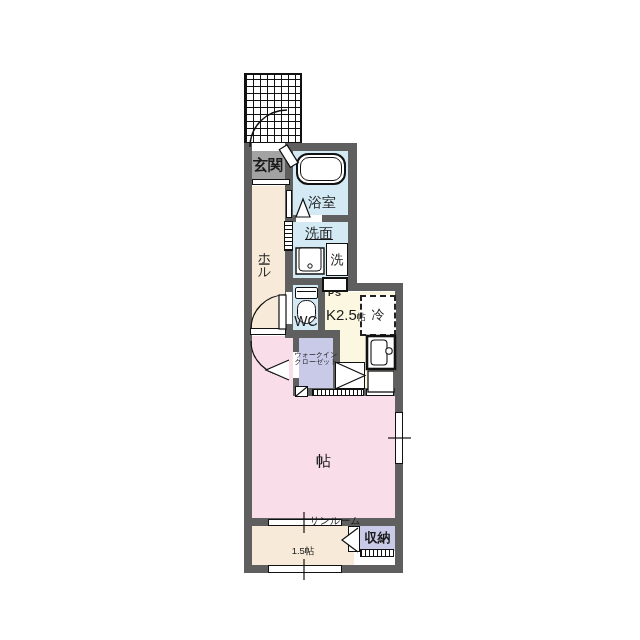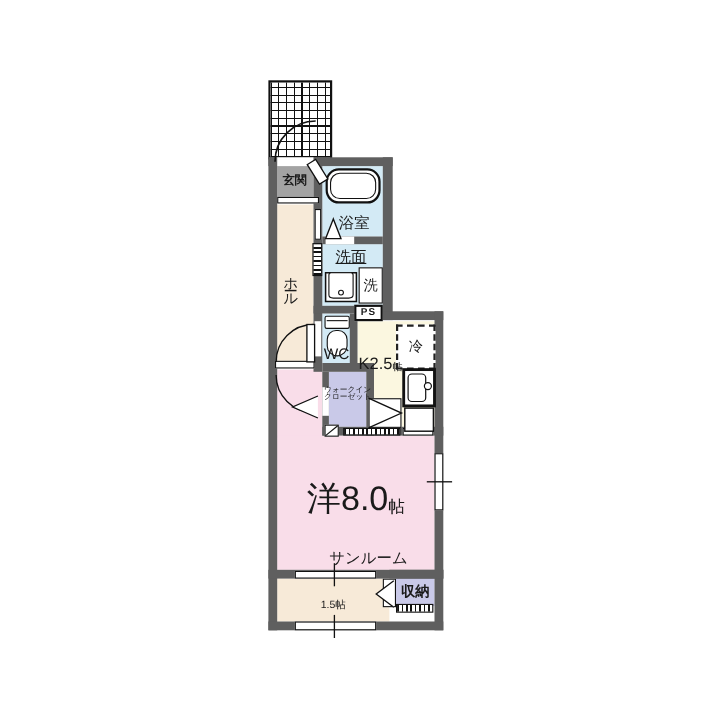--- a/index.html
+++ b/index.html
@@ -116,37 +116,36 @@
     </g>
     <g>
       <path d="M 335 362 L 365 375.5 L 335 389" fill="none" stroke="#111" stroke-width="1.2"></path>
     </g>
     <line x1="296" y1="396" x2="307" y2="387" stroke="#111" stroke-width="1.1"></line>
     <line x1="388" y1="438" x2="411" y2="438" stroke="#111" stroke-width="1.2"></line>
     <line x1="304" y1="512" x2="304" y2="533" stroke="#111" stroke-width="1.2"></line>
     <line x1="304" y1="559" x2="304" y2="580" stroke="#111" stroke-width="1.2"></line>
   </svg>
 
-  <div class="lbl" style="left:250px;top:155px;width:36px;height:20px;font-size:11px;font-weight:bold;">玄関</div>
+  <div class="lbl" style="left:250px;top:155px;width:36px;height:20px;font-size:15px;font-weight:bold;">玄関</div>
   <div class="lbl" style="left:298px;top:192px;width:48px;height:20px;font-size:14px;">浴室</div>
   <div class="lbl" style="left:294px;top:223px;width:50px;height:20px;font-size:14px;text-decoration:underline;">洗面</div>
   <div class="lbl" style="left:326px;top:250px;width:22px;height:20px;font-size:13px;">洗</div>
   <div class="lbl" style="left:255px;top:218px;width:18px;height:80px;font-size:13px;writing-mode:vertical-rl;">ホール</div>
   <div class="lbl" style="left:291px;top:312px;width:30px;height:18px;font-size:14px;text-align:right;">WC</div>
-  <div class="lbl" style="left:322px;top:270px;width:26px;height:27px;font-size:9px;font-weight:bold;letter-spacing:1px;">PS</div>
-  <div class="lbl" style="left:326px;top:305px;width:46px;height:20px;font-size:15px;justify-content:flex-start;margin-top:16px;">
+  <div class="lbl" style="left:322px;top:280px;width:26px;height:27px;font-size:9px;font-weight:bold;letter-spacing:1px;">PS</div>
+  <div class="lbl" style="left:326px;top:305px;width:46px;height:20px;font-size:15px;justify-content:flex-start;">
     <span>K2.5</span>
       <span style="font-size:9px;margin-top:5px;">帖</span>
   </div>
   <div class="lbl" style="left:366px;top:305px;width:24px;height:20px;font-size:13px;">冷</div>
   <div class="lbl" style="left:299px;top:348px;width:34px;height:20px;font-size:7px;flex-direction:column;">
     <span>ウォークイン</span>
     <span>クローゼット</span>
   </div>
   <div class="lbl" style="left:252px;top:432px;width:143px;height:44px;font-size:31px;">
-    <span>洋8.0</span>
       <span style="font-size:15px;margin-top:14px;">帖</span>
   </div>
-  <div class="lbl" style="left:252px;top:498px;width:102px;height:18px;font-size:14px;padding-left:32px;">サンルーム</div>
+  <div class="lbl" style="left:252px;top:512px;width:102px;height:18px;font-size:10px;padding-left:32px;">サンルーム</div>
   <div class="lbl" style="left:252px;top:545px;width:102px;height:12px;font-size:9.5px;">1.5帖</div>
   <div class="lbl" style="left:360px;top:528px;width:35px;height:20px;font-size:13px;font-weight:bold;">収納</div>
 
 </div>
 
 </body></html>

